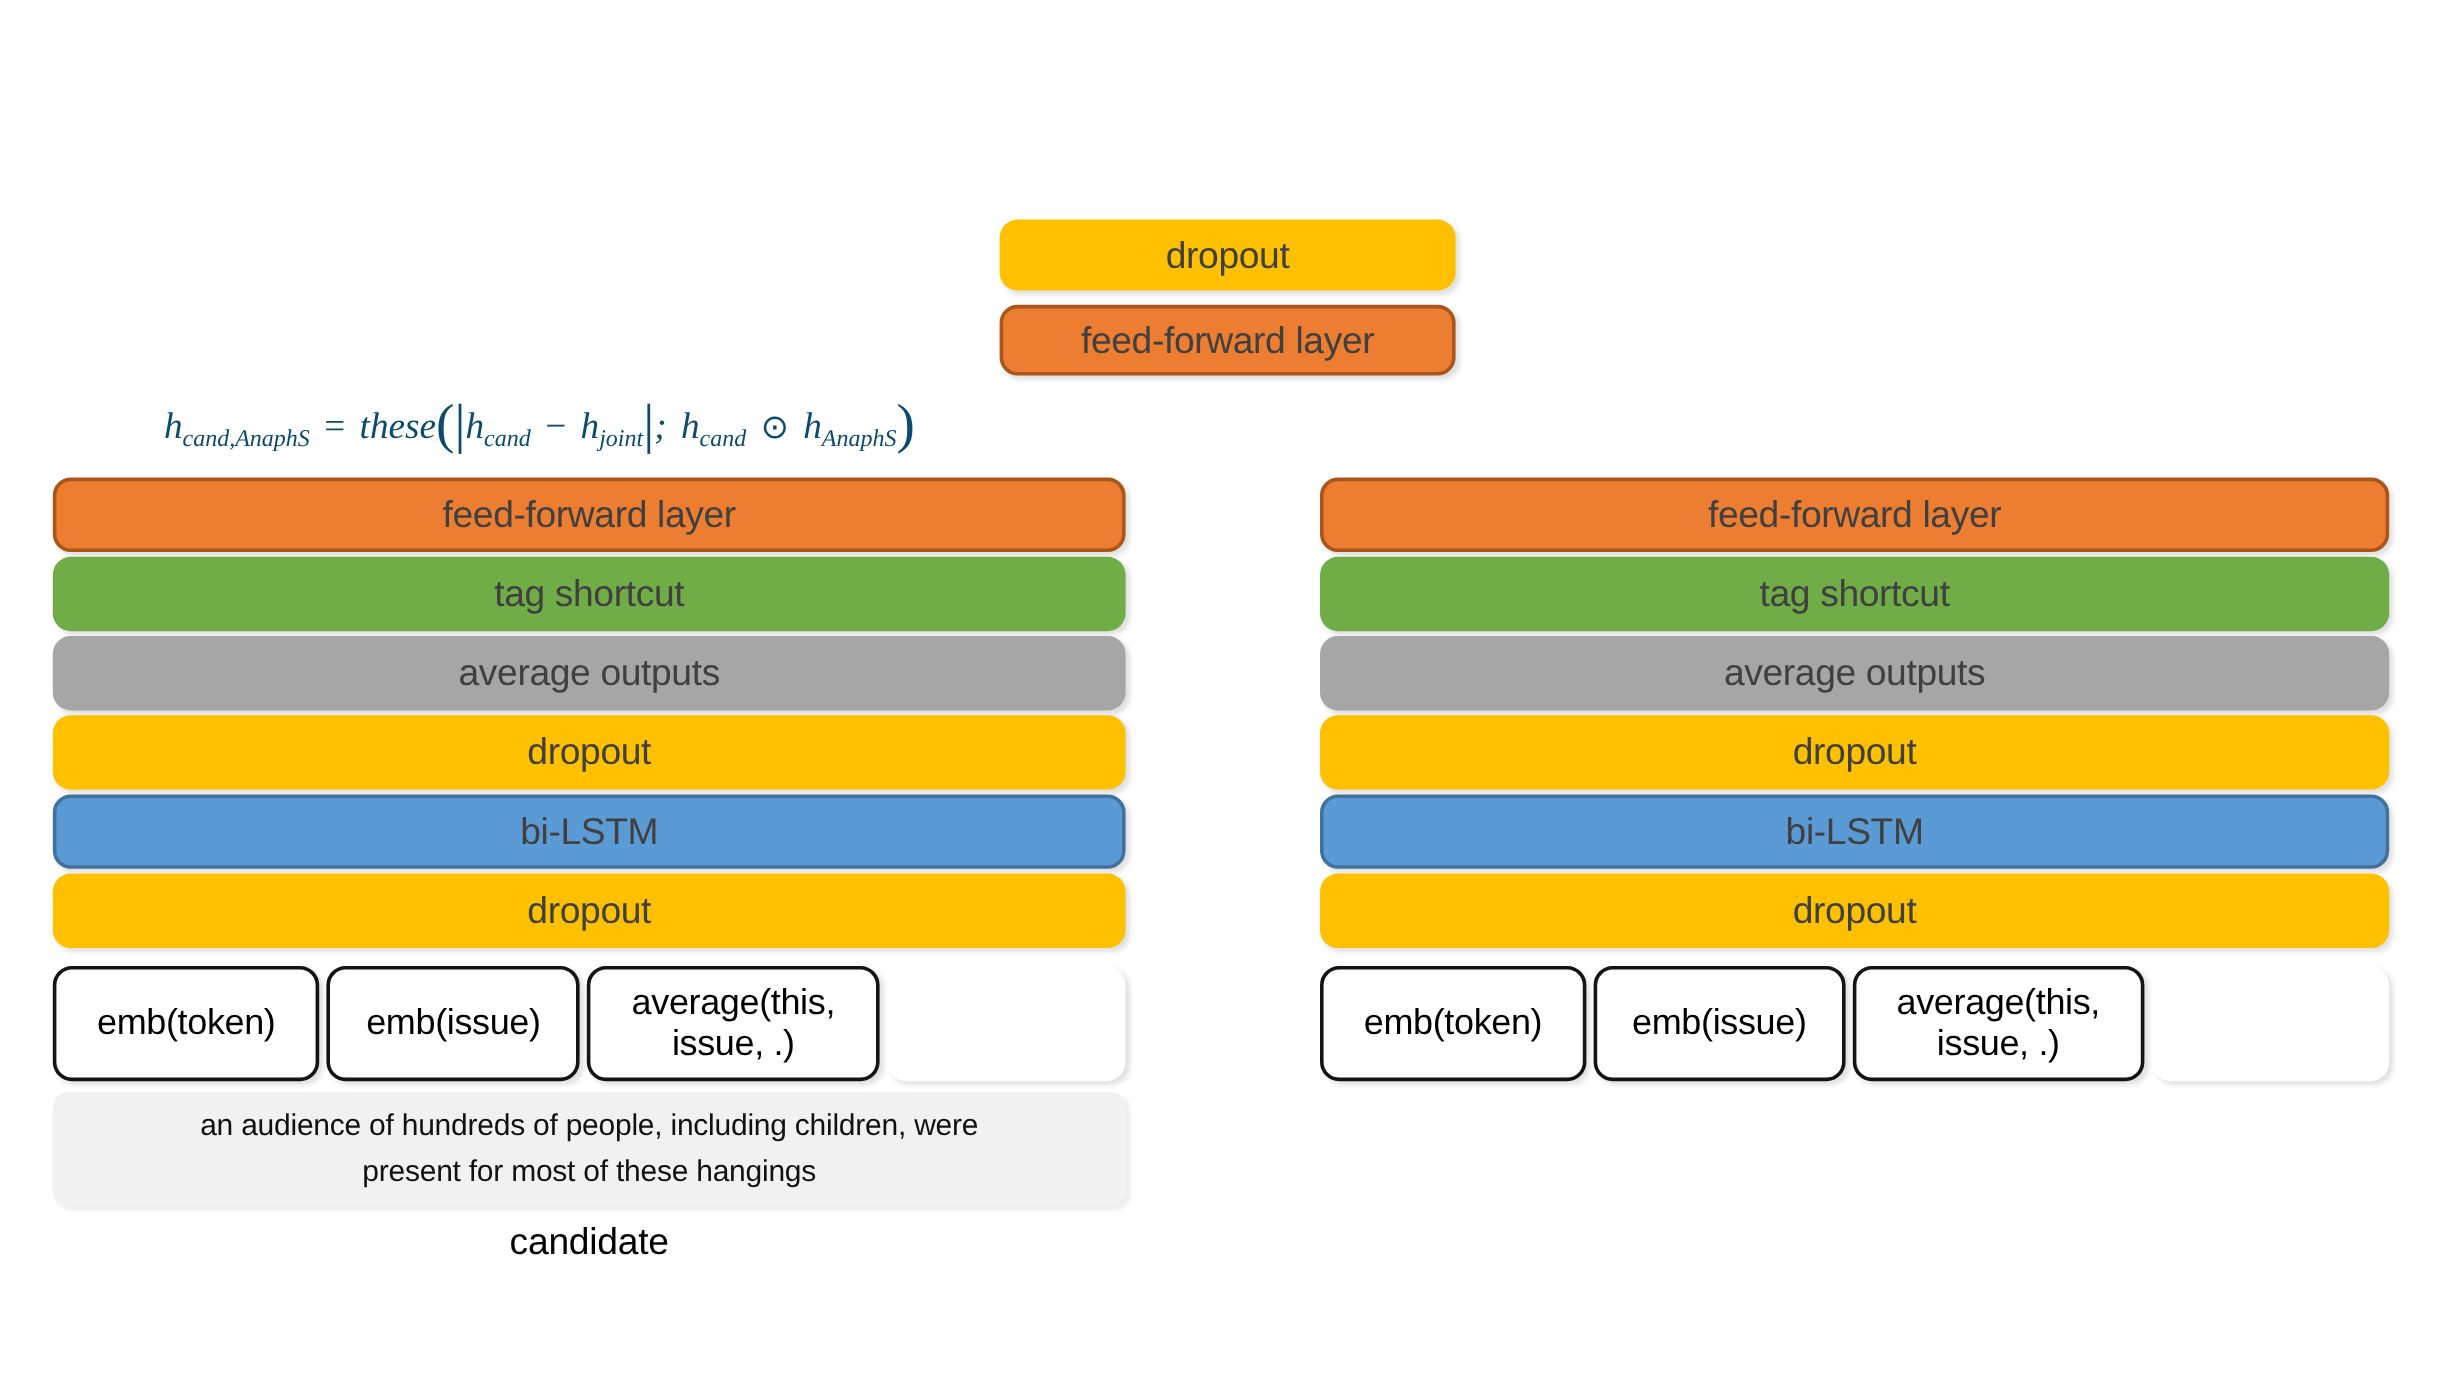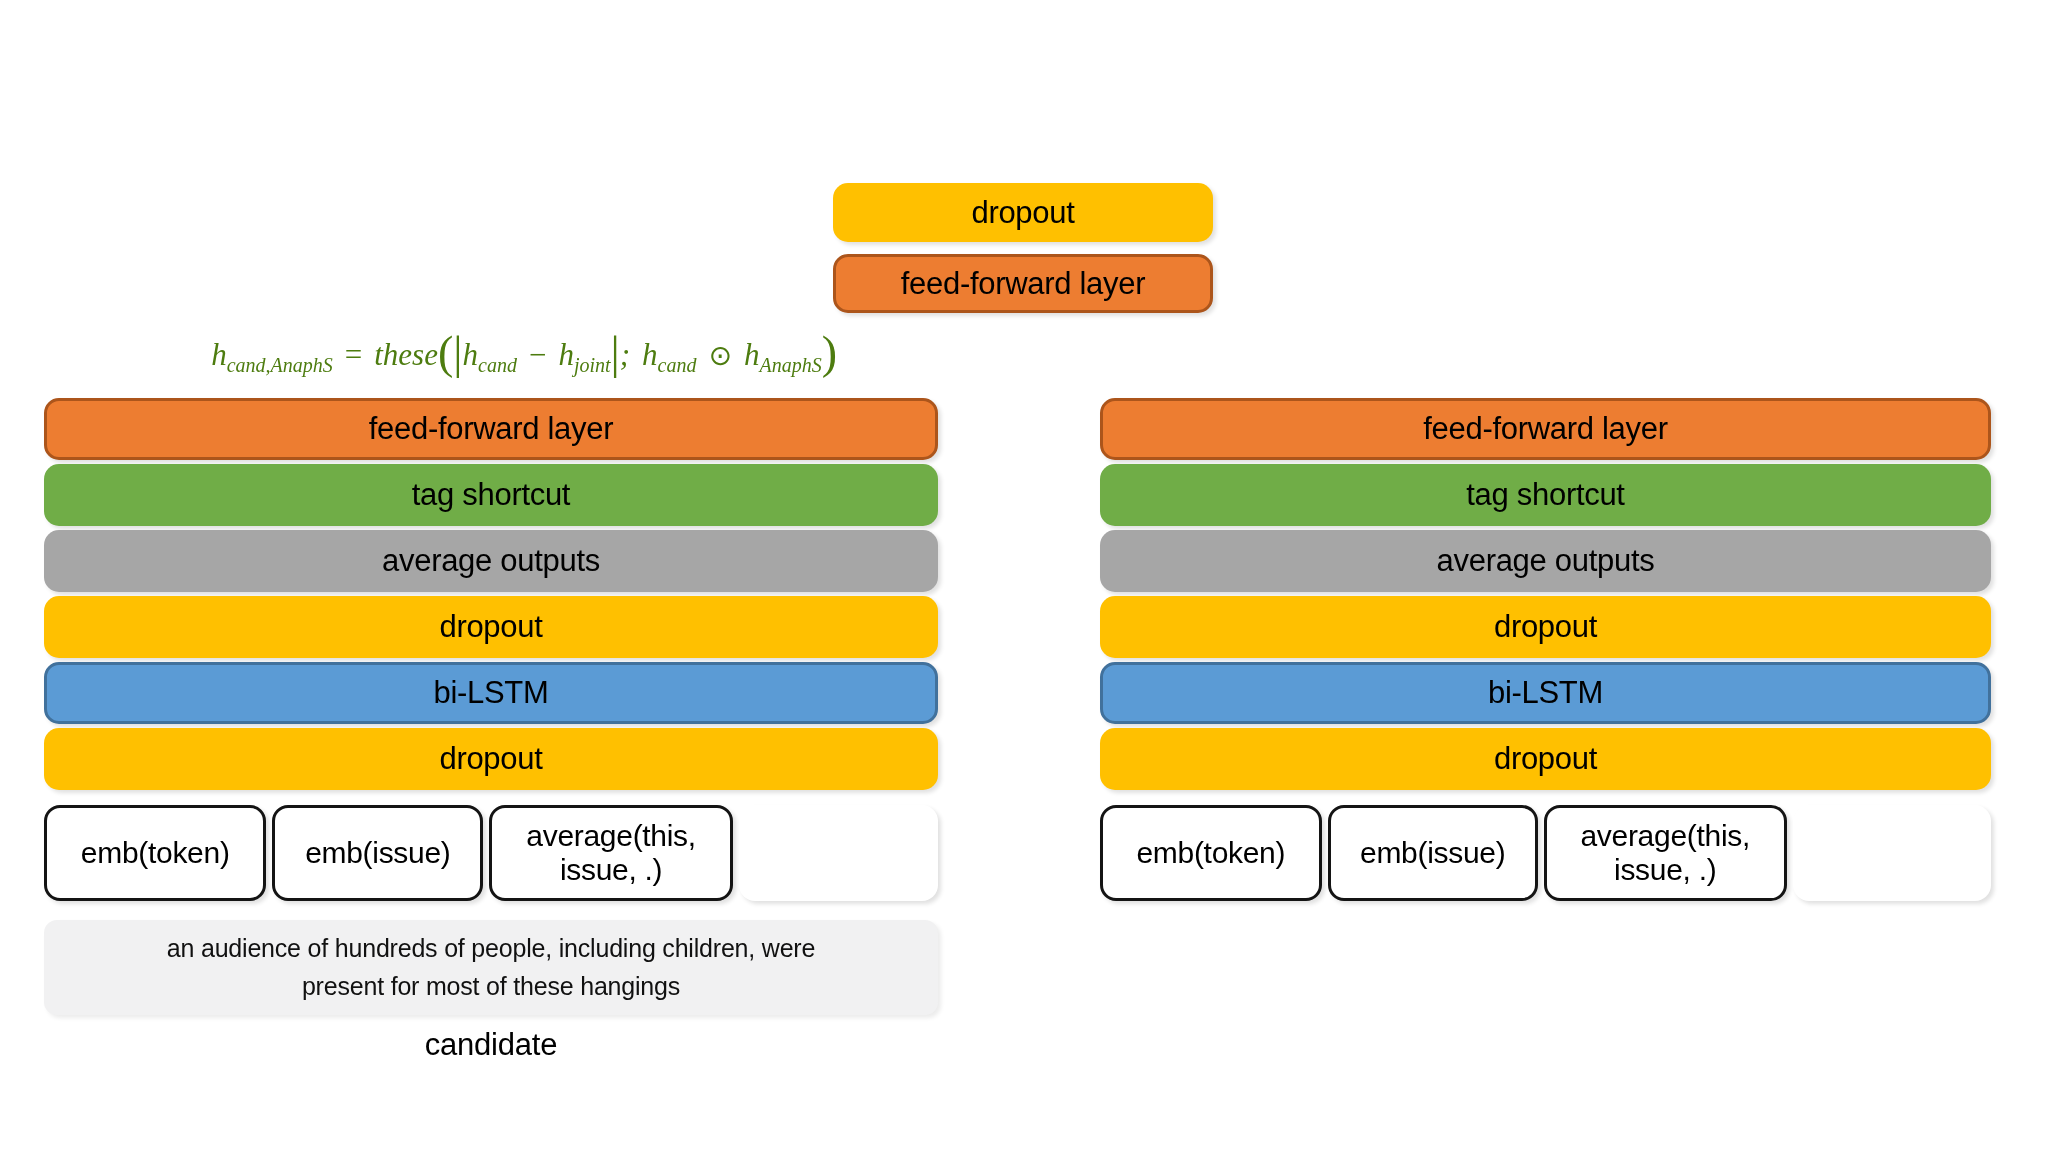--- a/index.html
+++ b/index.html
@@ -14,21 +14,21 @@
   }
 
   
   .layer {
     box-sizing: border-box;
     height: 62px;
     border-radius: 15px;
     display: flex;
     align-items: center;
     justify-content: center;
-    color: #000000;
+    color: #404040;
     font-size: 31px;
     letter-spacing: -0.3px;
     box-shadow: 3px 3px 4px rgba(0,0,0,0.12);
   }
   .layer + .layer { margin-top: 4px; }
   .yellow { background: var(--yellow, #FFC000); }
   .gray   { background: var(--gray, #A6A6A6); }
   .green  { background: var(--green, #70AD47); }
   .orange { background: var(--orange, #ED7D31); border: 3px solid var(--orange_border, #AC551B); }
   .blue   { background: var(--blue, #5B9BD5); border: 3px solid var(--blue_border, #41719C); }
@@ -40,25 +40,25 @@
   }
   .top-stack .layer { height: 59px; }
   .top-stack .layer + .layer { margin-top: 12px; }
 
   
   .formula {
     position: absolute;
     left: 62px; top: 320px; width: 775px; height: 70px;
     display: flex;
     align-items: center;
-    justify-content: flex-end;
+    justify-content: center;
     font-family: "Liberation Serif", "DejaVu Serif", serif;
     font-style: italic;
     font-size: 31px;
-    color: #4d7c0f;
+    color: #0c4a6e;
     white-space: nowrap;
   }
   .formula sub {
     font-size: 20px;
     font-style: italic;
     vertical-align: -7px;
     line-height: 0;
   }
   .frm-op { margin: 0 12px; font-style: normal; }
   .frm-big {
@@ -100,21 +100,21 @@
     box-shadow: 3px 3px 4px rgba(0,0,0,0.12);
   }
   .emb.green { border: none; color: #fff; }
   .w1 { flex: 1.06; }
   .w2 { flex: 1.00; }
   .w3 { flex: 1.17; }
   .w4 { flex: 0.97; }
 
   .panel {
     box-sizing: border-box;
-    margin-top: 19px;
+    margin-top: 9px;
     min-height: 88px;
     background: var(--panel, #F1F1F2);
     border-radius: 13px;
     display: flex;
     align-items: center;
     justify-content: center;
     padding: 10px 28px;
     box-shadow: 3px 3px 4px rgba(0,0,0,0.08);
   }
   .panel .sentence {

